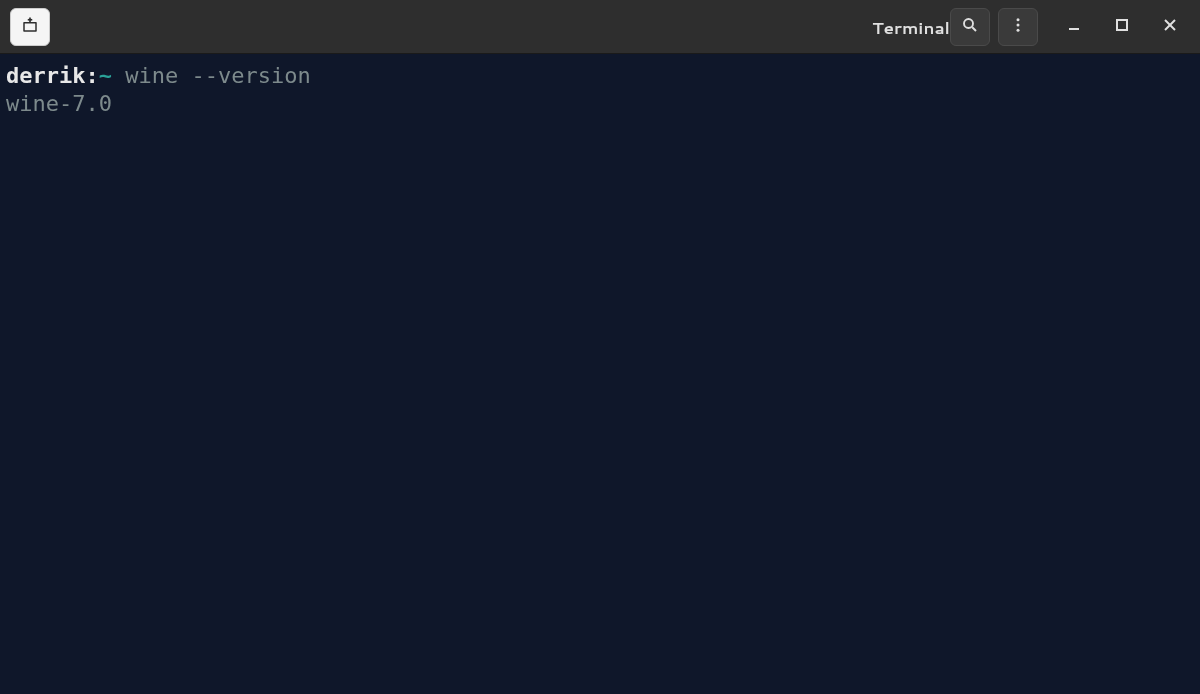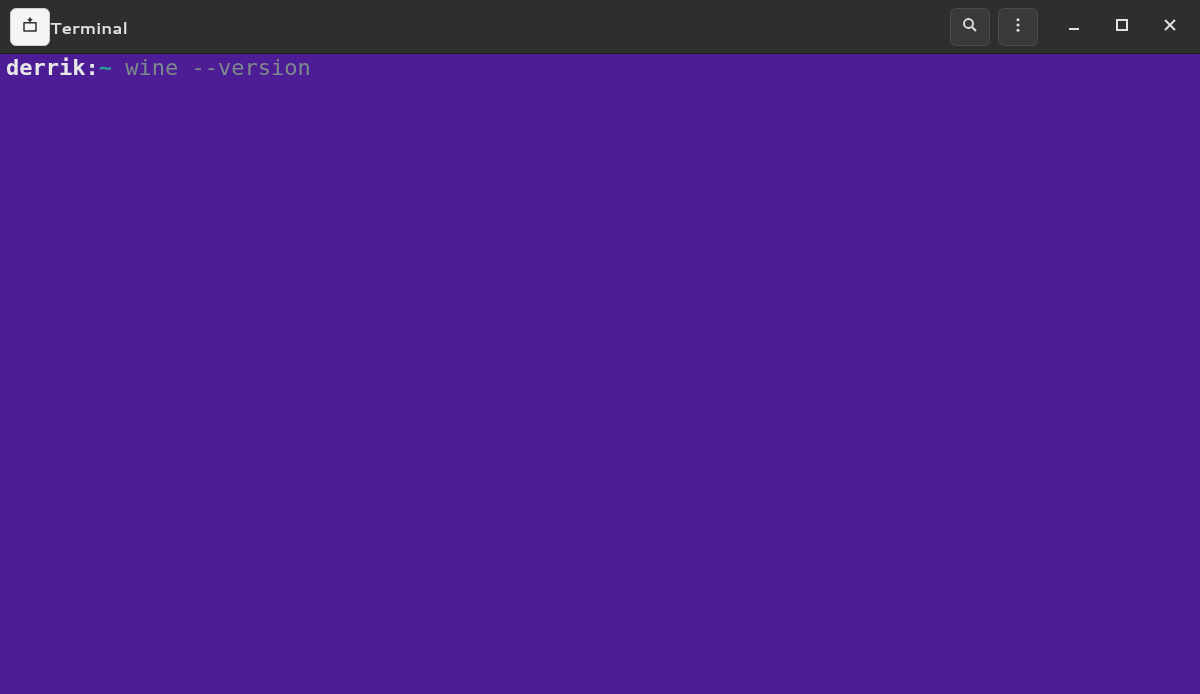--- a/index.html
+++ b/index.html
@@ -22,21 +22,21 @@
       padding: 0 10px;
       border-bottom: 1px solid #1a1a1a;
     }
     .titlebar-left {
       display: flex;
       align-items: center;
       gap: 8px;
     }
     .titlebar-center {
       flex: 1;
-      text-align: left;
+      text-align: right;
       color: #e0e0e0;
       font-family: 'Cantarell', 'DejaVu Sans', sans-serif;
       font-weight: bold;
       font-size: 17px;
     }
     .titlebar-right {
       display: flex;
       align-items: center;
       gap: 8px;
     }
@@ -75,24 +75,24 @@
       align-items: center;
       justify-content: center;
       color: #e0e0e0;
       cursor: pointer;
     }
     .win-ctrl svg {
       width: 14px;
       height: 14px;
     }
     .terminal-body {
-      padding: 0 6px;
+      padding: 8px 6px;
       font-size: 22px;
       line-height: 1.25;
-      background: #4c1d95;
+      background: #0f172a;
       height: calc(100% - 54px);
       color: #93a1a1;
     }
     .line {
       white-space: pre;
     }
     .prompt-user {
       color: #e8e8e8;
       font-weight: bold;
     }
@@ -178,13 +178,14 @@
             <line x1="12" y1="2" x2="2" y2="12"></line>
           </svg>
         </span>
       </div>
     </div>
   </div>
 </div>
 
 <div class="terminal-body">
   <div class="line"><span class="prompt-user">derrik</span><span class="prompt-colon">:</span><span class="prompt-tilde">~</span><span class="cmd"> wine --version</span></div>
+  <div class="line"><span class="output">wine-7.0</span></div>
 </div>
 
 </body></html>

